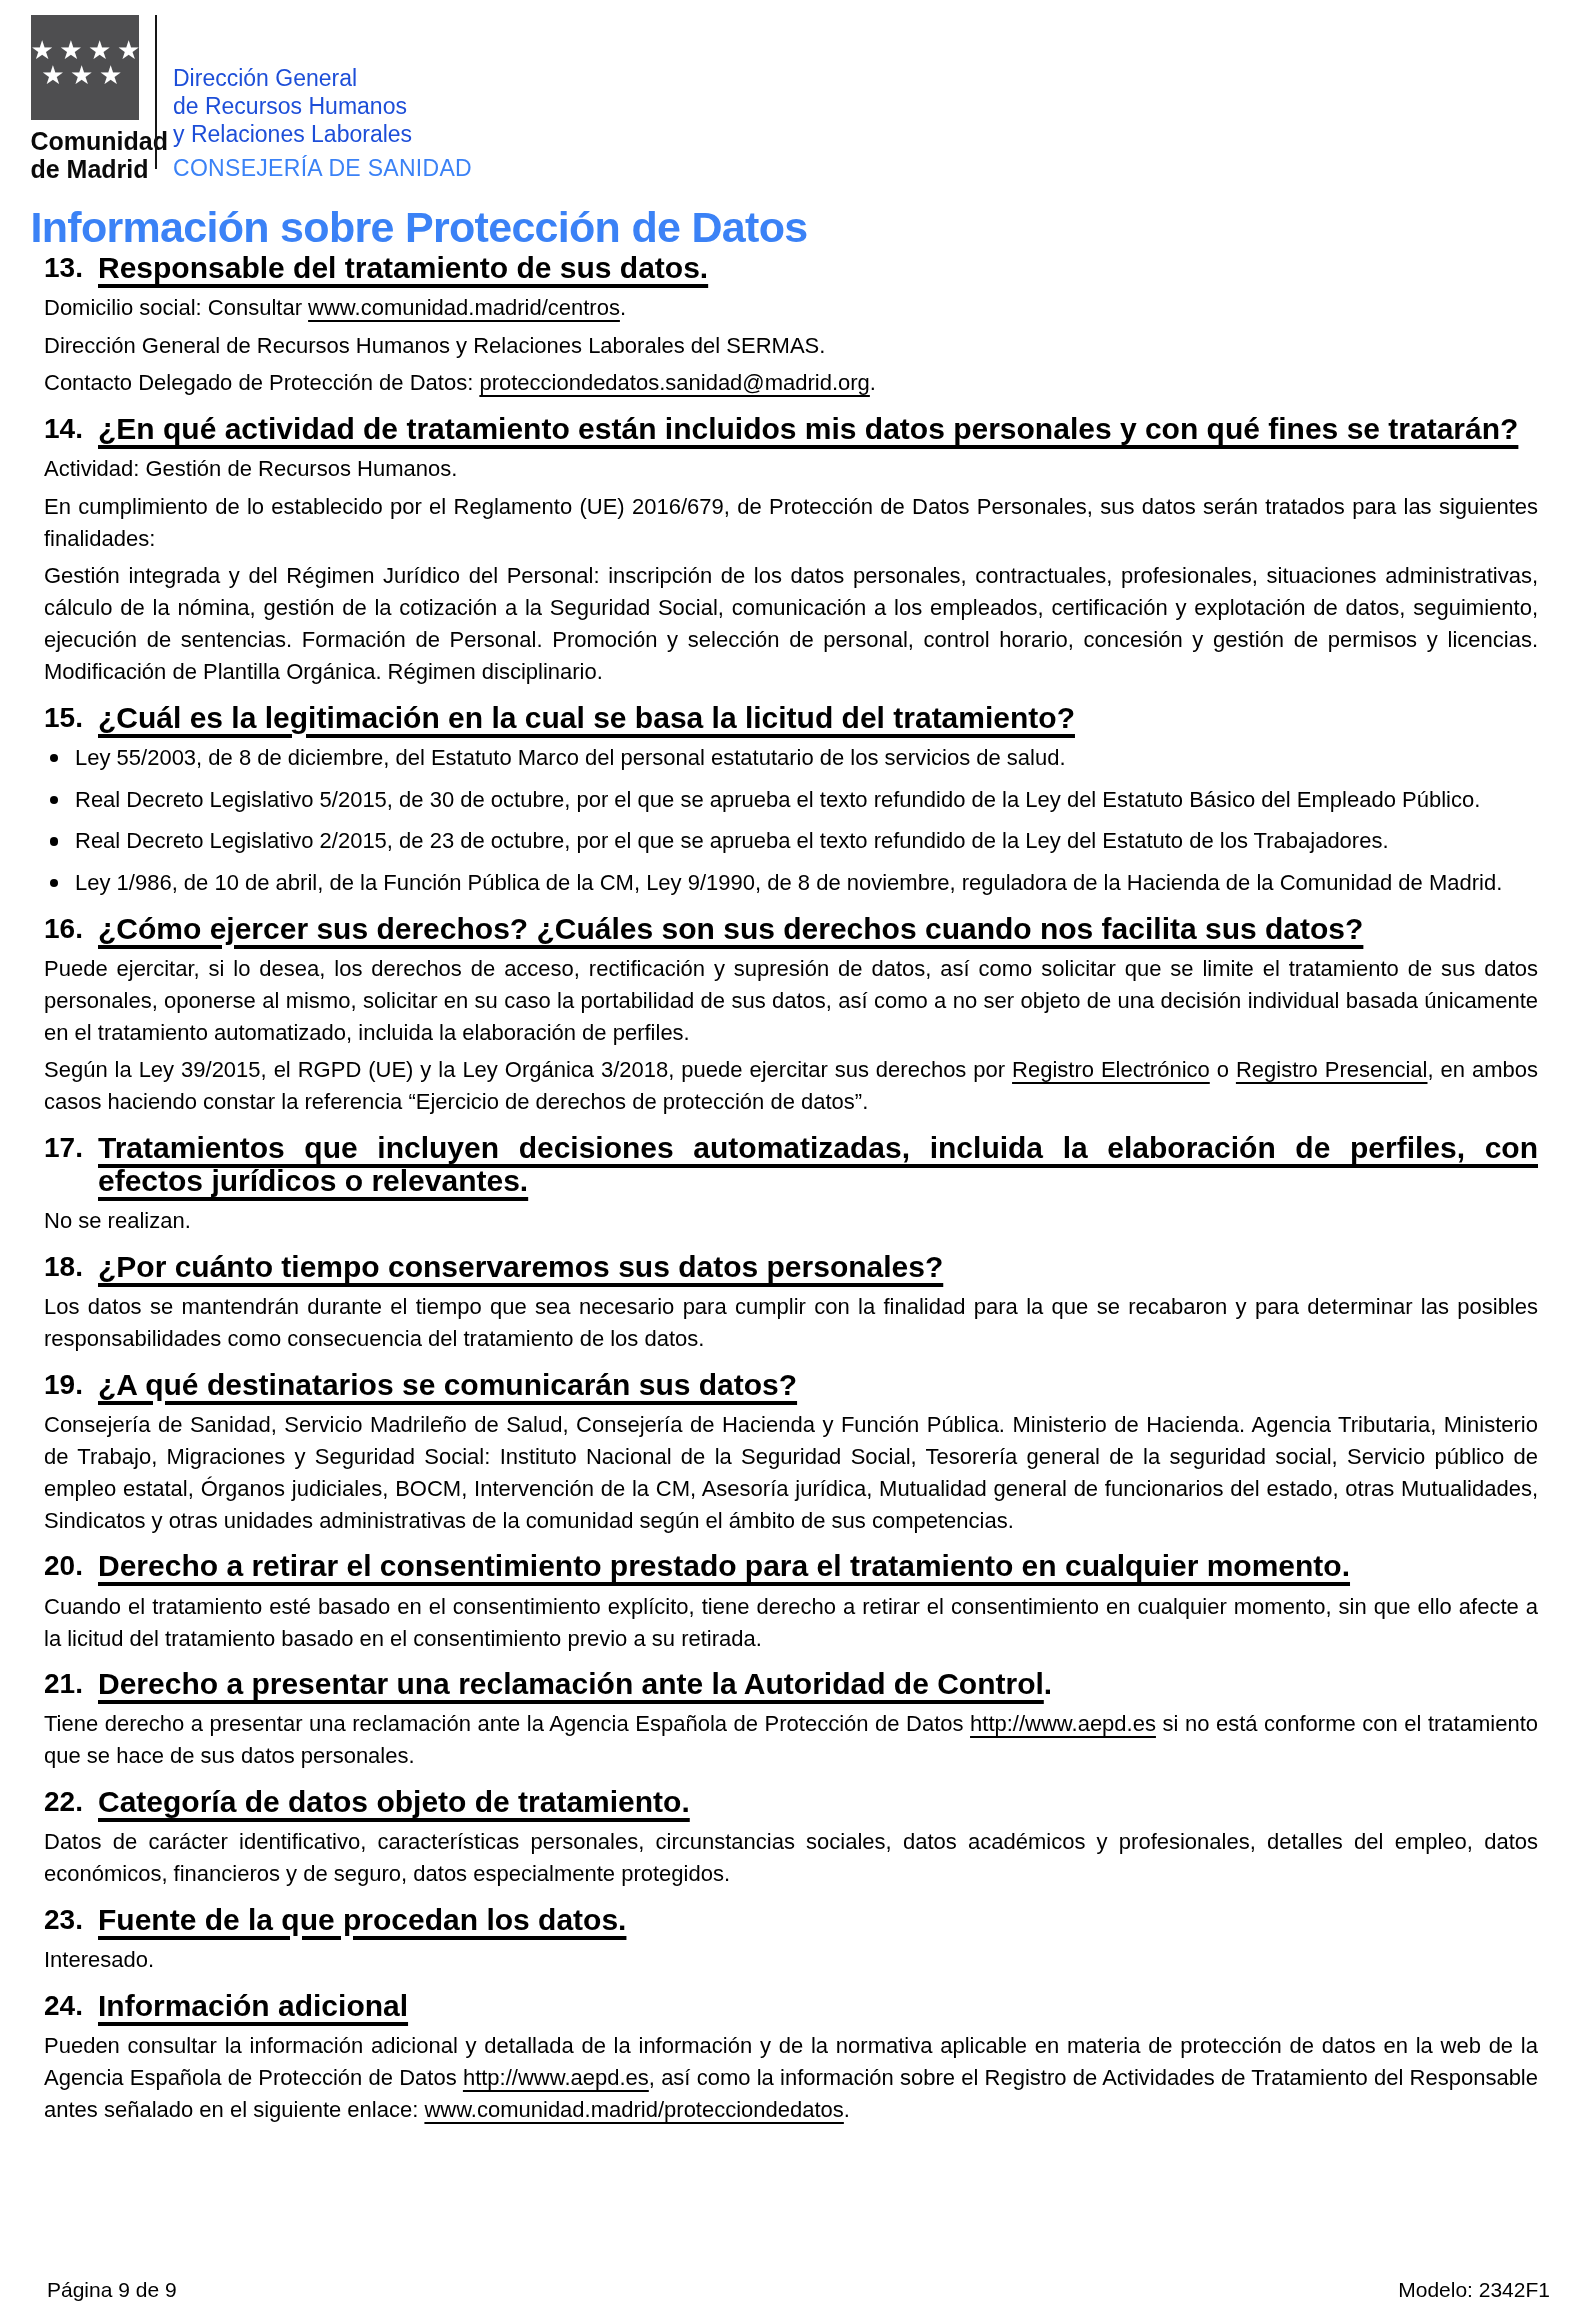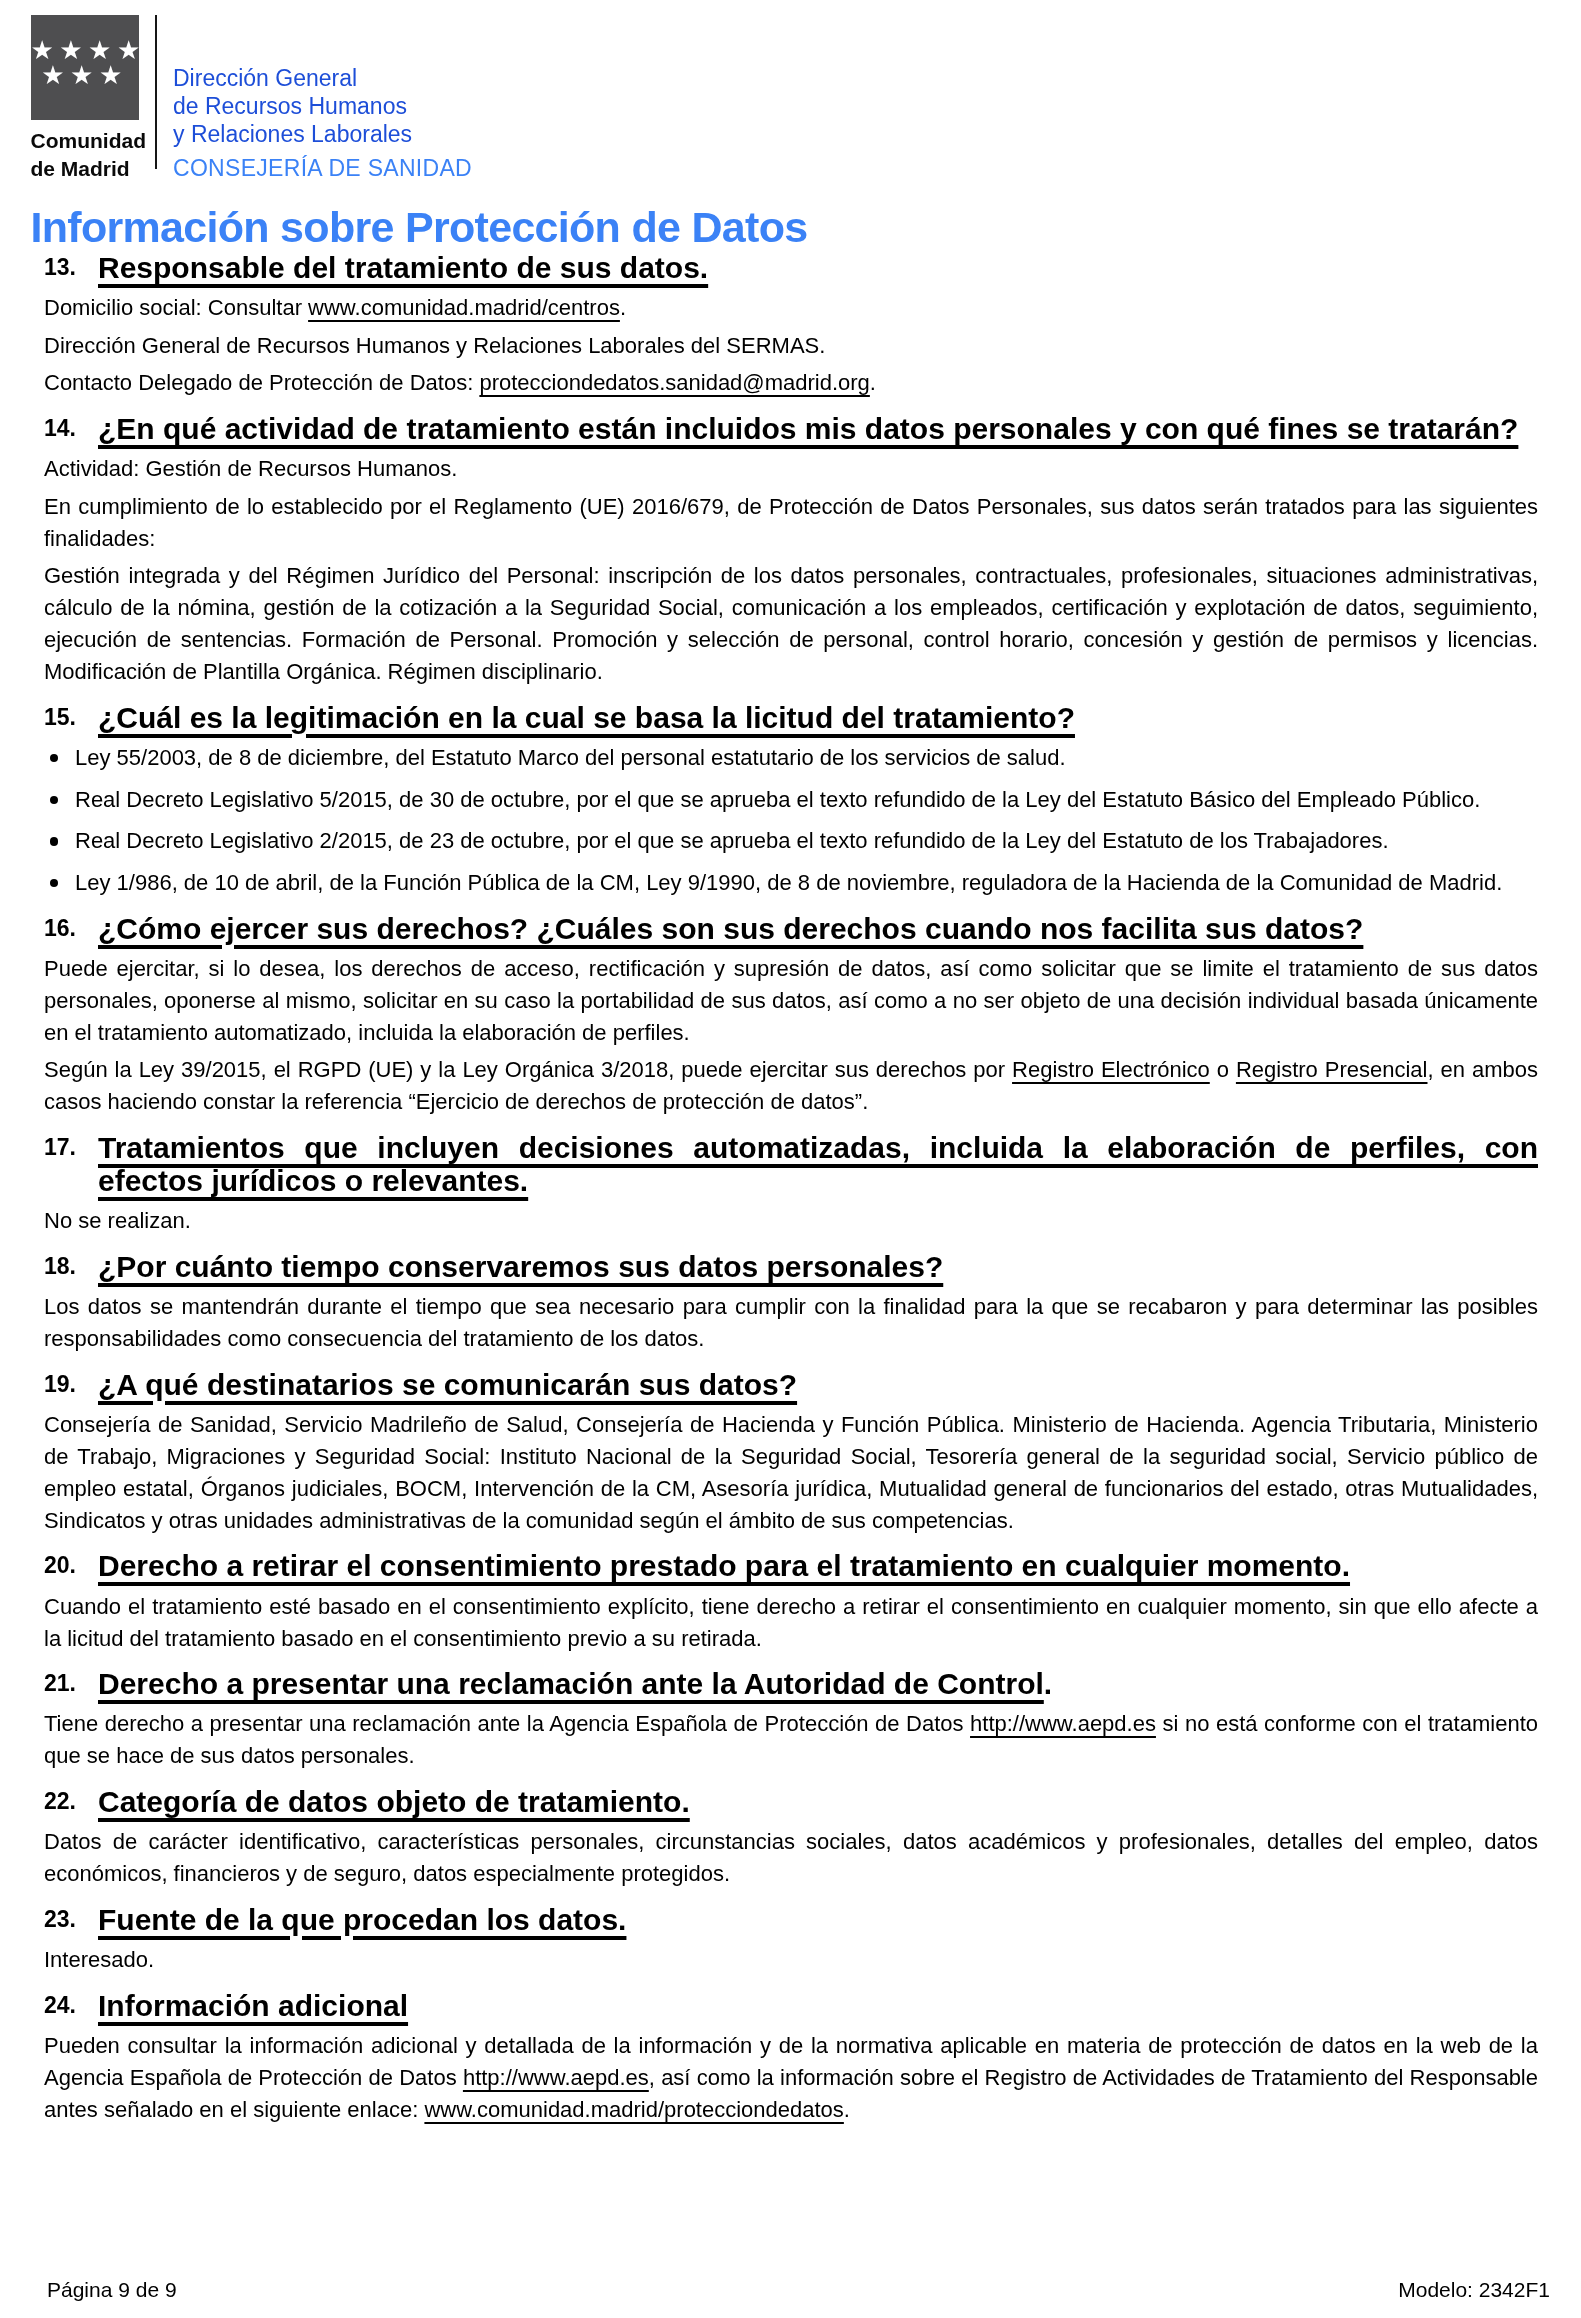--- a/index.html
+++ b/index.html
@@ -12,34 +12,34 @@
   
   .hdr{position:relative;height:229px;}
   .logo-box{
     position:absolute;left:30.5px;top:14.5px;width:108px;height:105px;
     background:#4e4e50;text-align:center;padding-top:21px;box-sizing:border-box;
   }
   .stars-row{color:#ffffff;font-size:26px;line-height:28px;letter-spacing:5.5px;white-space:nowrap;}
   .stars-row.r2{margin-top:-2.8px;}
   .logo-name{
     position:absolute;left:30.5px;top:127px;width:111px;
-    font-weight:bold;font-size:21px;line-height:28px;color:#0a0a0a;white-space:nowrap;
+    font-weight:bold;font-size:25px;line-height:28px;color:#0a0a0a;white-space:nowrap;
   }
   .hdr-divider{position:absolute;left:155px;top:15.2px;height:154px;width:0;border-left:2.1px solid #161616;}
   .dept{position:absolute;left:173px;top:64px;font-size:23px;line-height:28px;color:#1d4ed8;}
   .consejeria{position:absolute;left:173px;top:155px;font-size:23px;color:#3b82f6;letter-spacing:0.3px;}
   .doc-title{
     padding:4.2px 0 0 30.5px;position:absolute;top:170px;left:0;
     font-size:43px;font-weight:bold;letter-spacing:-0.7px;color:#3b82f6;white-space:nowrap;
   }
   
   .content{padding:9.7px 44px 0 44px;}
   .sec{margin-top:12.5px;}
   .sec-head{display:flex;align-items:flex-start;margin:0 0 8.3px 0;}
-  .sec-num{flex:0 0 54px;font-weight:bold;font-size:23px;line-height:33px;}
+  .sec-num{flex:0 0 54px;font-weight:bold;font-size:28px;line-height:33px;}
   .sec-title{
     flex:1;margin:0;font-weight:bold;font-size:30px;line-height:33px;text-align:justify;
   }
   .sec-title .u{
     text-decoration:underline;text-decoration-thickness:3.5px;text-underline-offset:6.2px;
   }
   p.body{margin:0 0 5.5px 0;font-size:22px;line-height:32px;text-align:justify;}
   .blist{list-style:none;margin:2.8px 0 0 0;padding:0;}
   .blist li{
     position:relative;padding-left:31px;margin:0 0 9.7px 0;

